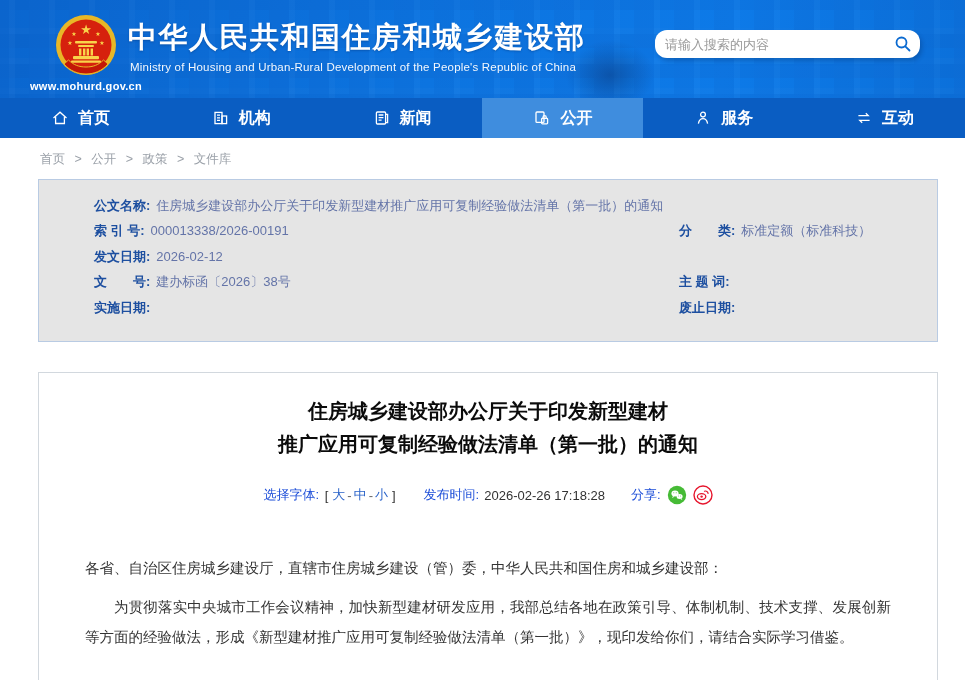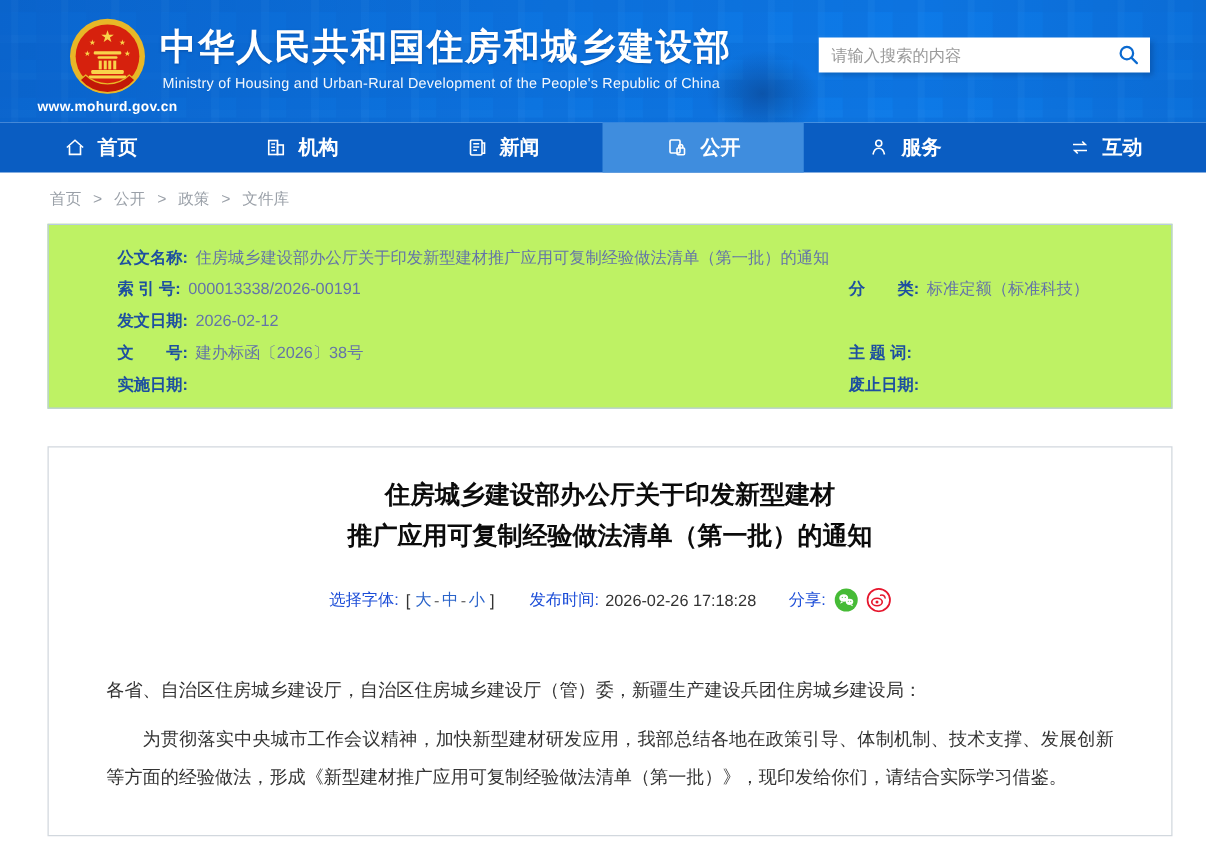--- a/index.html
+++ b/index.html
@@ -12,38 +12,38 @@
     background:
       repeating-linear-gradient(90deg, rgba(255,255,255,.0) 0 14px, rgba(18,96,196,.55) 14px 34px, rgba(255,255,255,.08) 34px 40px),
       repeating-linear-gradient(0deg, rgba(255,255,255,.0) 0 10px, rgba(15,88,185,.5) 10px 24px, rgba(255,255,255,.06) 24px 30px);
     background-position: 380px 20px; }
   .header .tree { position:absolute; left:565px; top:40px; width:90px; height:70px; border-radius:50%;
     background:radial-gradient(ellipse at center, rgba(10,60,130,.55), rgba(10,60,130,0) 70%); }
   .emblem { position:absolute; left:52px; top:12px; width:68px; height:68px; }
   .site-url { position:absolute; left:30px; top:80px; width:112px; text-align:center; color:#fff; font-size:11px; font-weight:bold; letter-spacing:.3px; }
   .site-title { position:absolute; left:128px; top:18px; color:#fff; font-size:29px; font-weight:bold; letter-spacing:1.5px; text-shadow:0 1px 2px rgba(0,40,100,.35); }
   .site-subtitle { position:absolute; left:130px; top:61px; color:#fff; font-size:11.5px; opacity:.95; letter-spacing:.2px; }
-  .search-box { position:absolute; right:45px; top:30px; width:265px; height:28px; background:#fff; border-radius:0; display:flex; align-items:center; box-shadow:2px 3px 4px rgba(0,30,80,.25); }
+  .search-box { position:absolute; right:45px; top:30px; width:265px; height:28px; background:#fff; border-radius:12px; display:flex; align-items:center; box-shadow:2px 3px 4px rgba(0,30,80,.25); }
   .search-box input { flex:1; border:none; outline:none; height:100%; padding:0 10px; font-size:13px; color:#333; background:transparent; font-family:inherit; }
   .search-box input::placeholder { color:#9a9a9a; }
   .search-btn { width:34px; height:100%; display:flex; align-items:center; justify-content:center; cursor:pointer; background:none; border:none; }
 
   
   .nav { display:flex; height:40px; background:#0a5dc2; }
   .nav-item { flex:1; display:flex; align-items:center; justify-content:center; gap:9px; color:#fff; font-size:16px; font-weight:bold; cursor:pointer; }
   .nav-item.active { background:#3f8dde; }
   .nav-item svg { display:block; }
 
   
   .breadcrumb { padding:13px 0 11px 40px; font-size:12.5px; color:#9aa0a8; }
   .breadcrumb a { color:#9aa0a8; text-decoration:none; cursor:pointer; }
   .breadcrumb .sep { margin:0 6px; color:#9aa0a8; }
 
   
-  .doc-box { margin-left:38px; width:900px; border:1px solid #b9cbe3; background:#bef264; padding:13px 0 6px 55px; }
+  .doc-box { margin-left:38px; width:900px; border:1px solid #b9cbe3; background:#e5e5e5; padding:13px 0 21px 55px; }
   .doc-row { display:flex; line-height:25.4px; font-size:13px; }
   .doc-col-left { width:585px; display:flex; }
   .doc-col-right { flex:1; display:flex; }
   .doc-label { color:#1d4fa0; font-weight:bold; white-space:pre; }
   .doc-value { color:#6474a8; margin-left:6px; }
 
   
   .article-box { margin:30px 0 0 38px; width:900px; min-height:312px; border:1px solid #d2d8de; background:#fff; padding-top:22px; }
   .article-title { text-align:center; font-size:20px; font-weight:bold; color:#0b0b0b; line-height:33px; }
   .article-meta { margin-top:24px; display:flex; align-items:center; justify-content:center; font-size:13px; color:#555; }
@@ -239,18 +239,18 @@
         <svg width="20" height="20" viewBox="0 0 20 20">
           <circle cx="10" cy="10" r="9" fill="#fff" stroke="#e6162d" stroke-width="1.4"></circle>
           <ellipse cx="8.6" cy="11.6" rx="4.2" ry="3" fill="none" stroke="#e6162d" stroke-width="1.3"></ellipse>
           <circle cx="8.6" cy="11.6" r="1.2" fill="#e6162d"></circle>
           <path d="M11.5 6.2 c1.8-.6 3.4.4 3.6 2.2" fill="none" stroke="#e6162d" stroke-width="1.2" stroke-linecap="round"></path>
         </svg>
       </span>
     </div>
 
     <div class="article-body">
-      <p>各省、自治区住房城乡建设厅，自治区住房城乡建设厅（管）委，新疆生产建设兵团住房城乡建设局：</p>
+      <p>各省、自治区住房城乡建设厅，直辖市住房城乡建设（管）委，中华人民共和国住房和城乡建设部：</p>
       <p class="indent">为贯彻落实中央城市工作会议精神，加快新型建材研发应用，我部总结各地在政策引导、体制机制、技术支撑、发展创新等方面的经验做法，形成《新型建材推广应用可复制经验做法清单（第一批）》，现印发给你们，请结合实际学习借鉴。</p>
     </div>
   </div>
 
 </div>
 
 </body></html>

